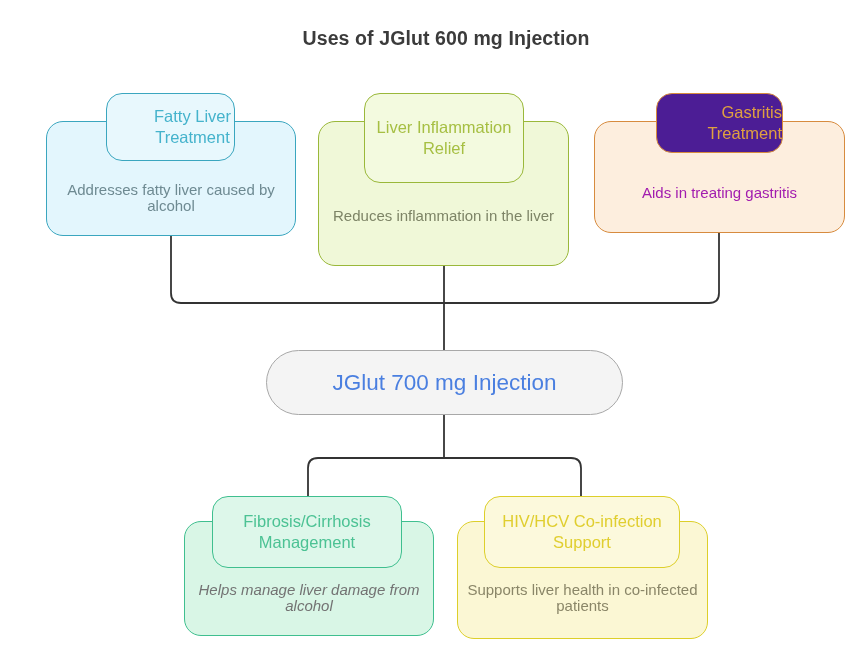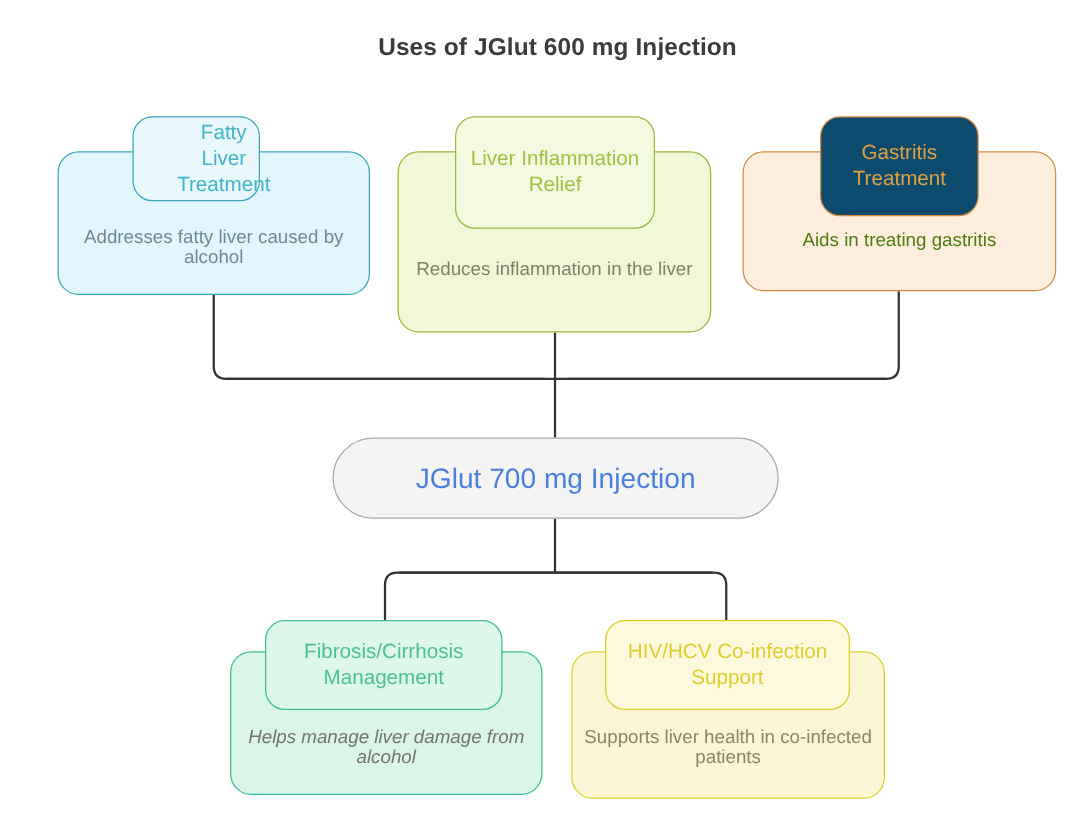--- a/index.html
+++ b/index.html
@@ -85,35 +85,35 @@
 
       <path d="M428 397 L428 440"></path>
       <path d="M292 478 L292 450 Q292 440 302 440 L554 440"></path>
       <path d="M565 478 L565 450 Q565 440 555 440 L303 440"></path>
     </g>
   </svg>
 
   <div class="card" style="left: 30px; top: 103px; width: 250px; height: 115px; background: rgb(227, 246, 253); border-color: rgb(58, 166, 191);">
     <div class="card-desc" style="top: 60px; color: rgb(110, 138, 146);">Addresses fatty liver caused by alcohol</div>
   </div>
-  <div class="badge" style="left: 90px; top: 75px; width: 102px; height: 68px; background: rgb(232, 248, 253); border-color: rgb(58, 166, 191); color: rgb(69, 179, 204); padding-left: 44px;">
+  <div class="badge" style="left: 90px; top: 75px; width: 129px; height: 68px; background: rgb(232, 248, 253); border-color: rgb(58, 166, 191); color: rgb(69, 179, 204); padding-left: 44px;">
     <span>Fatty Liver Treatment</span>
   </div>
 
   <div class="card" style="left: 302px; top: 103px; width: 251px; height: 145px; background: rgb(240, 248, 216); border-color: rgb(154, 184, 58);">
     <div class="card-desc" style="top: 86px; color: rgb(125, 132, 102);">Reduces inflammation in the liver</div>
   </div>
   <div class="badge" style="left: 348px; top: 75px; width: 160px; height: 90px; background: rgb(243, 250, 223); border-color: rgb(154, 184, 58); color: rgb(166, 191, 67);">
     <span>Liver Inflammation Relief</span>
   </div>
 
   <div class="card" style="left: 578px; top: 103px; width: 251px; height: 112px; background: rgb(253, 238, 222); border-color: rgb(215, 139, 62);">
-    <div class="card-desc" style="top: 63px; color: #4d7c0f;">Aids in treating gastritis</div>
+    <div class="card-desc" style="top: 63px; color: #a21caf;">Aids in treating gastritis</div>
   </div>
-  <div class="badge" style="left: 640px; top: 75px; width: 127px; height: 80px; background: #0c4a6e; border-color: rgb(215, 139, 62); color: rgb(224, 160, 64);">
+  <div class="badge" style="left: 640px; top: 75px; width: 127px; height: 60px; background: #4c1d95; border-color: rgb(215, 139, 62); color: rgb(224, 160, 64); text-align: right;">
     <span>Gastritis Treatment</span>
   </div>
 
   <div class="central-node" style="left: 250px; top: 332px; width: 357px; height: 65px; background: rgb(244, 244, 244); border-color: rgb(168, 168, 168); color: rgb(74, 127, 224);">
     <span>JGlut 700 mg Injection</span>
   </div>
 
   <div class="card" style="left: 168px; top: 503px; width: 250px; height: 115px; background: rgb(217, 246, 230); border-color: rgb(63, 191, 143);">
     <div class="card-desc" style="top: 60px; color: #737373; font-style: italic;">Helps manage liver damage from alcohol</div>
   </div>

